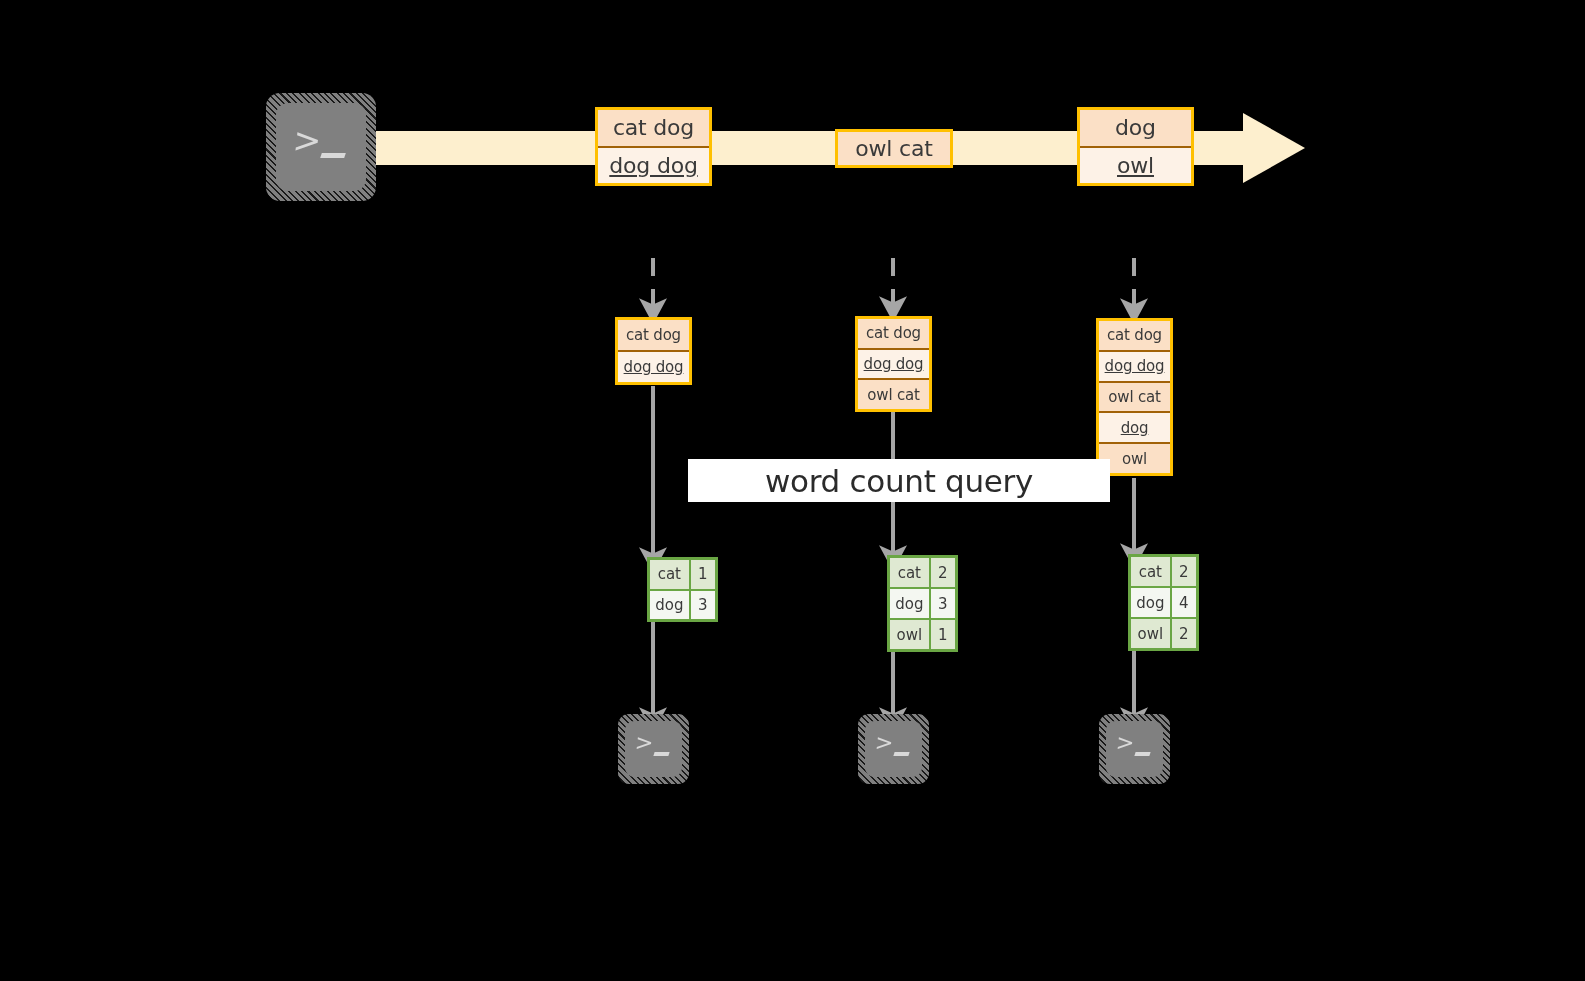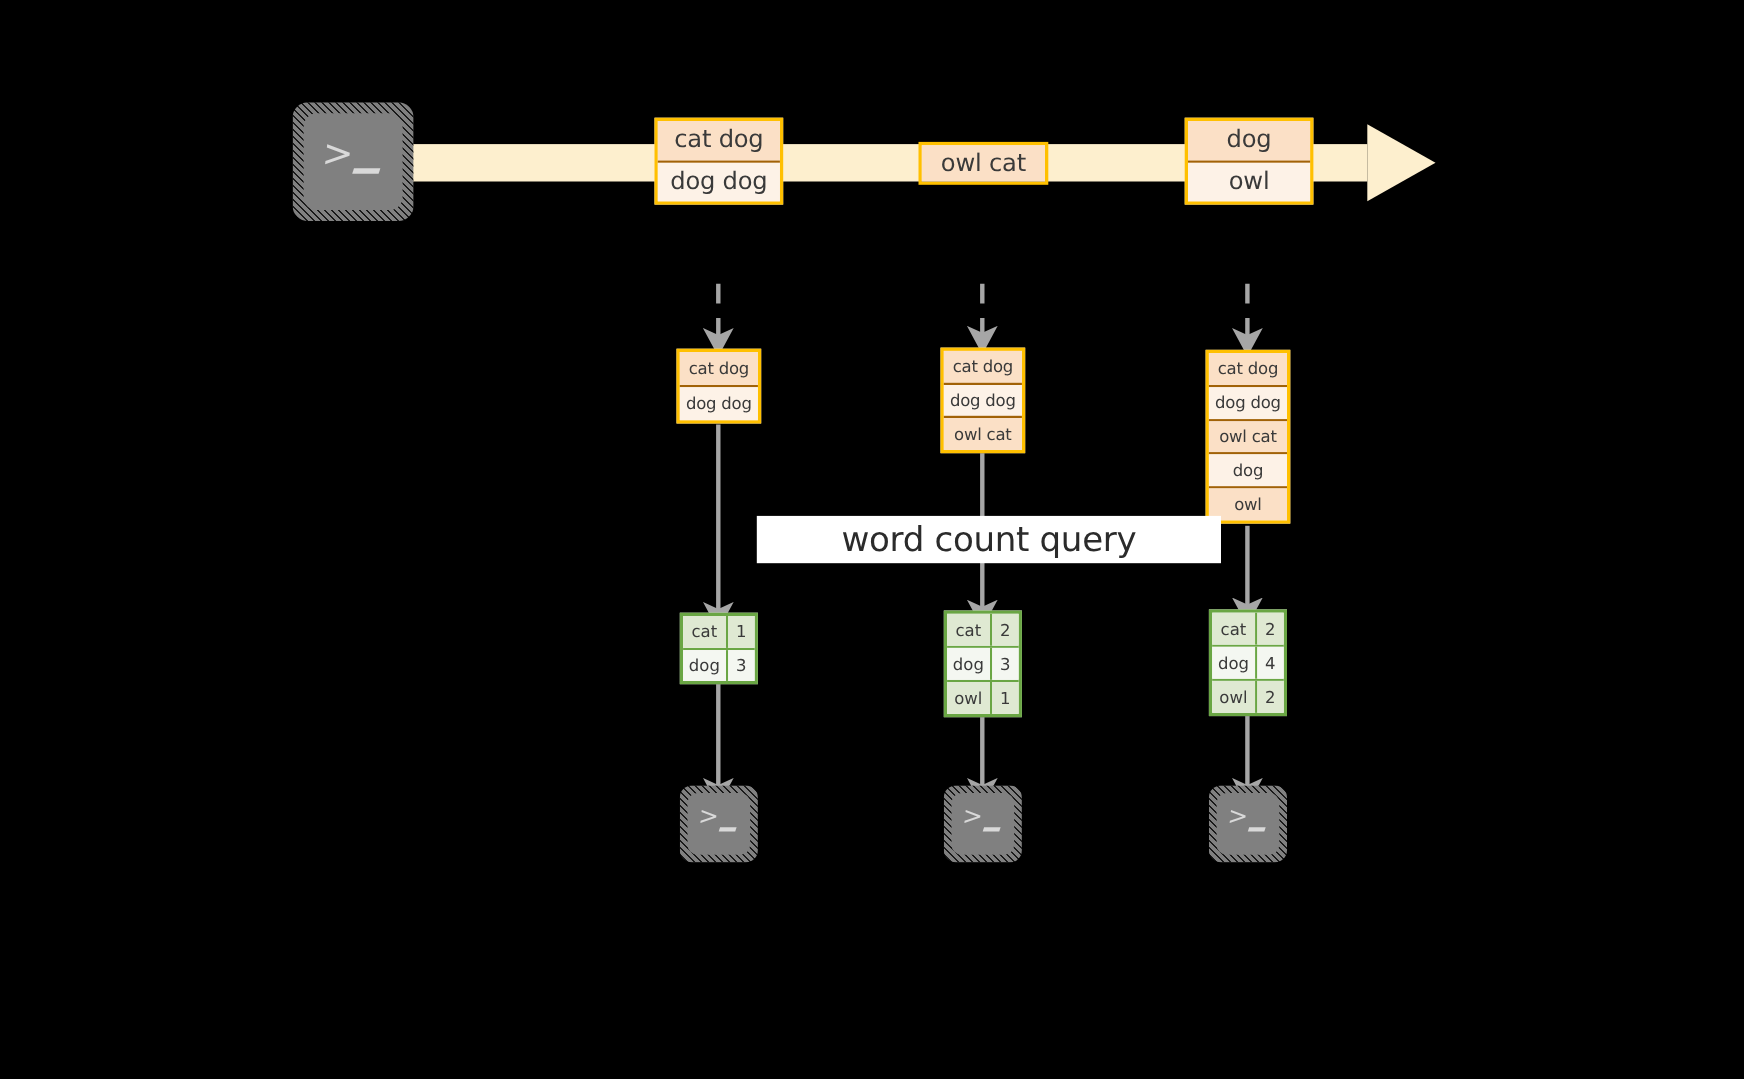--- a/index.html
+++ b/index.html
@@ -79,35 +79,36 @@
     display: flex;
     align-items: center;
     justify-content: center;
     color: #3a3a3a;
     white-space: nowrap;
     border-bottom: 2px solid #a16207;
     letter-spacing: -0.2px;
   }
   .ostack .ocell:last-child { border-bottom: none; }
   .ostack .ocell.shade { background: #fbe0c6; }
-  .ostack .ocell.plain { background: #fdf2e7; }
+  .ostack .ocell.plain { background: #fdf2e7; text-decoration: underline; }
 
   
   .ostack.big .ocell { font-size: 22px; }
   
   .ostack.small .ocell { font-size: 15px; }
 
   
   .gtable {
     position: absolute;
     box-sizing: border-box;
     border: 3px solid #6aa644;
     display: flex;
     flex-direction: column;
     background: #ffffff;
+    margin-left: 29px;
   }
   .gtable .grow {
     flex: 1 1 auto;
     display: flex;
     border-bottom: 2px solid #6aa644;
   }
   .gtable .grow:last-child { border-bottom: none; }
   .gtable .gc {
     box-sizing: border-box;
     display: flex;
@@ -127,21 +128,20 @@
   
   .qlabel {
     position: absolute;
     background: #ffffff;
     display: flex;
     align-items: center;
     justify-content: center;
     color: #2b2b2b;
     font-size: 31px;
     letter-spacing: -0.3px;
-    margin-top: 10px;
   }
 </style>
 </head>
 <body>
 
 <div id="stage">
 
   <div class="timeline-bar" style="left:368px; top:131px; width:875px; height:34px;"></div>
   <div class="timeline-head" style="left:1243px; top:113px; border-width:35px 0 35px 62px;"></div>
 

